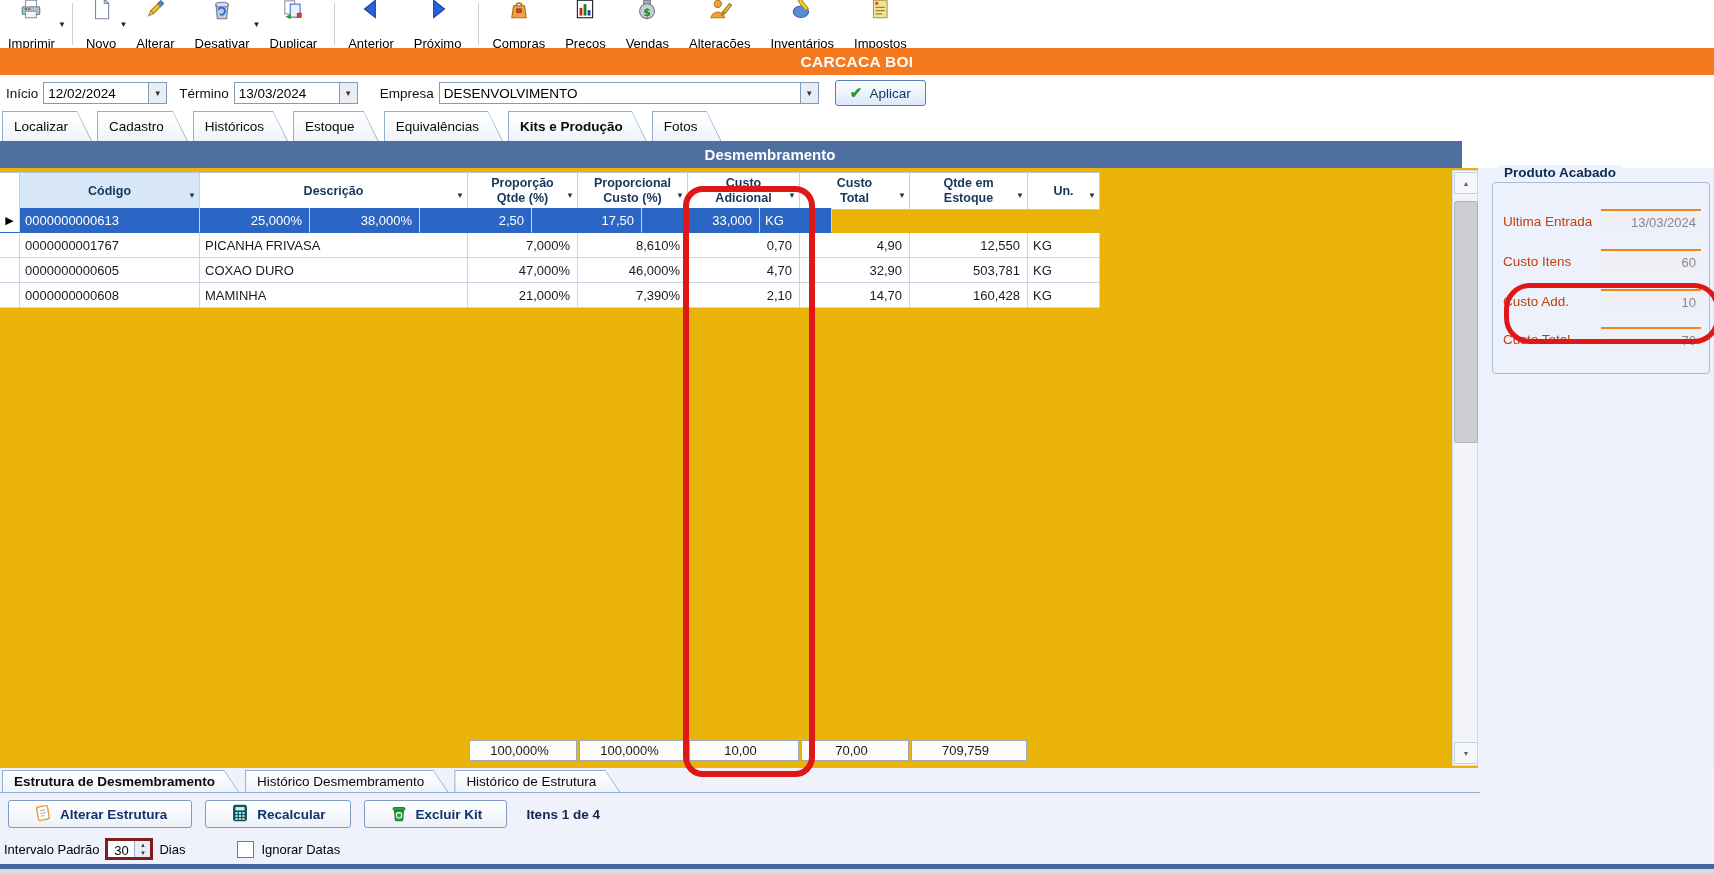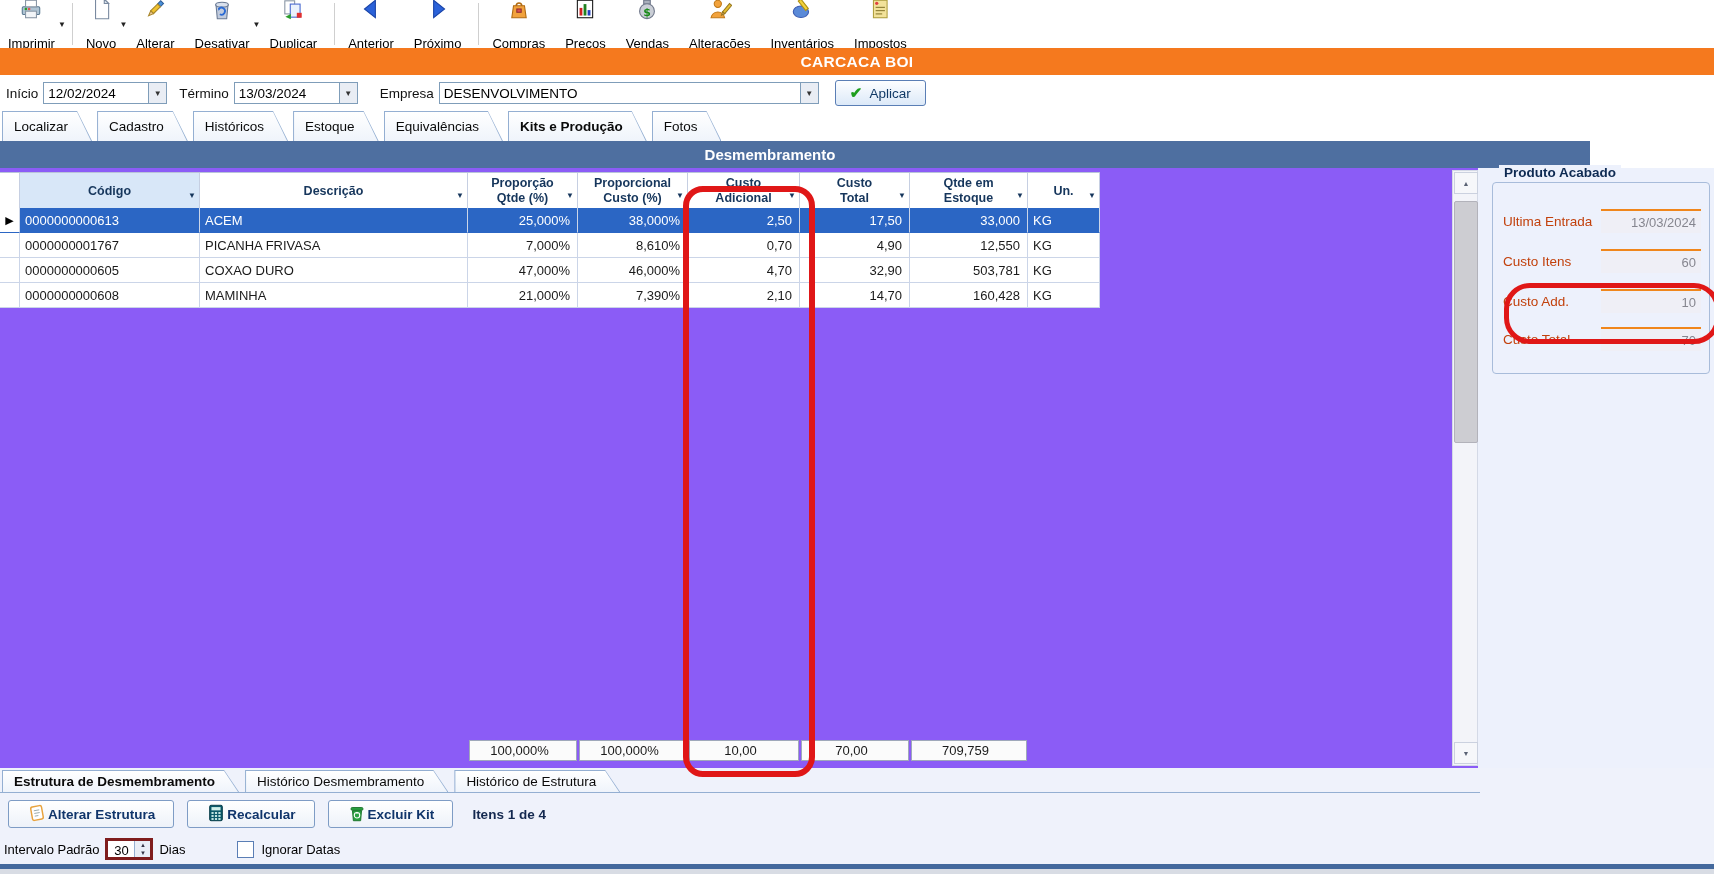--- a/index.html
+++ b/index.html
@@ -39,26 +39,26 @@
   .tab{position:relative;display:flex;align-items:center;padding:0 24px 0 12px;font-size:13.5px;
        color:#0A0A0A;cursor:pointer;}
   .tab::before{content:"";position:absolute;inset:0;background:#94AFD2;
        clip-path:polygon(0 0,calc(100% - 15px) 0,100% 100%,0 100%);}
   .tab::after{content:"";position:absolute;inset:1px 1px 0 1px;background:linear-gradient(#FFFFFF,#EFF4FB);
        clip-path:polygon(0 0,calc(100% - 14px) 0,100% 100%,0 100%);}
   .tab>span{position:relative;z-index:1;white-space:nowrap;}
   .tab.selected{font-weight:bold;}
 
   
-  .sectionbar{position:absolute;left:0;top:141px;width:1590px;height:27px;background:#4E6FA0;}
+  .sectionbar{position:absolute;left:0;top:141px;width:1462px;height:27px;background:#4E6FA0;}
   .sectionbar .t{position:absolute;left:0;top:0;width:1540px;height:27px;line-height:27px;
                  text-align:center;color:#FFF;font-weight:bold;font-size:15px;}
 
   
-  .main{position:absolute;left:0;top:168px;width:1714px;height:600px;background:#8b5cf6;}
+  .main{position:absolute;left:0;top:168px;width:1714px;height:600px;background:#eab308;}
   .main .rightbg{position:absolute;left:1478px;top:0;width:236px;height:600px;background:#EDF1FC;}
 
   
   .grid-head{position:absolute;left:0;top:4px;width:1100px;height:36px;display:flex;
              border-top:1px solid #B9C4DA;border-bottom:1px solid #B9C4DA;background:#FFF;}
   .th{position:relative;display:flex;align-items:center;justify-content:center;box-sizing:border-box;
       border-right:1px solid #C6CFE2;font-weight:bold;font-size:12.5px;color:#16365C;cursor:pointer;}
   .th .th-label{white-space:pre-line;text-align:center;line-height:1.18;}
   .th .sortc{position:absolute;right:3px;bottom:9px;font-size:8px;color:#16365C;}
   .row{position:absolute;left:0;width:1100px;height:25px;display:flex;font-size:13px;color:#1A1A1A;cursor:pointer;}
@@ -98,21 +98,21 @@
   .pa-lbl{position:absolute;left:0;top:0;line-height:26px;font-size:13.5px;color:#c2410c;white-space:nowrap;}
   .pa-val{position:absolute;right:0;top:0;width:100px;height:24px;background:#EFEFF6;
           border-top:2px solid #F0861B;color:#86868F;font-size:13px;text-align:right;
           padding:4px 5px 0 0;box-sizing:border-box;}
 
   
   .bottom{position:absolute;left:0;top:768px;width:1714px;height:96px;background:#EFF2FB;}
   .btabs{position:absolute;left:2px;top:2px;height:22px;display:flex;gap:6px;}
   .btab-line{position:absolute;left:0;top:24px;width:1480px;height:1px;background:#94AFD2;}
   .actions{position:absolute;left:8px;top:32px;display:flex;align-items:center;gap:13px;}
-  .act-btn{display:inline-flex;align-items:center;gap:1px;height:28px;padding:0 18px;
+  .act-btn{display:inline-flex;align-items:center;gap:7px;height:28px;padding:0 24px;
            background:linear-gradient(#FFFFFF,#EDF2F9);border:1px solid #7E9CC5;border-radius:3px;
            font-size:13.5px;font-weight:600;color:#10356B;cursor:pointer;}
   .itens{font-size:13.5px;font-weight:600;color:#13284F;margin-left:6px;}
   .interval{position:absolute;left:4px;top:70px;display:flex;align-items:center;font-size:13px;color:#000;}
   .spin{width:48px;height:22px;border:3px solid #7f1d1d;background:#fff;display:flex;margin:0 6px;box-sizing:border-box;}
   .spin .val{flex:1;text-align:center;font-size:13px;line-height:20px;}
   .spin .arrows{width:15px;display:flex;flex-direction:column;border-left:1px solid #94AFD2;}
   .spin .arrows div{flex:1;background:#E9EEF6;font-size:6px;color:#334;display:flex;
                     align-items:center;justify-content:center;cursor:pointer;}
   .cbx{width:15px;height:15px;border:1px solid #5A7EB5;background:#fff;margin:0 7px 0 52px;cursor:pointer;}
@@ -366,21 +366,20 @@
         <span class="th-label">Un.</span>
           <span class="sortc">▼</span>
       </div>
     </div>
 
     <div class="row sel" style="top:40px">
       <div class="td c-sel">
           <span class="rowmark">▶</span>
         </div>
       <div class="td c-cod txt">0000000000613</div>
-      <div class="td c-desc txt">ACEM</div>
       <div class="td c-prop num">25,000%</div>
       <div class="td c-propc num">38,000%</div>
       <div class="td c-cadd num">2,50</div>
       <div class="td c-ctot num">17,50</div>
       <div class="td c-qtde num">33,000</div>
       <div class="td c-un txt">KG</div>
     </div>
     <div class="row" style="top:65px">
       <div class="td c-sel"></div>
       <div class="td c-cod txt">0000000001767</div>

